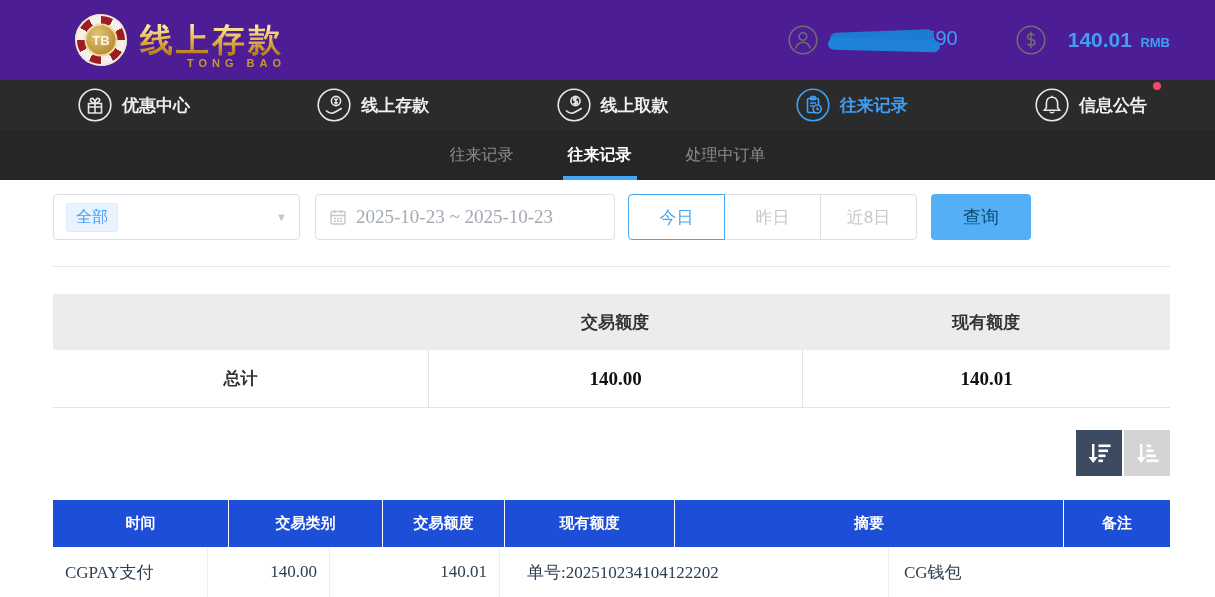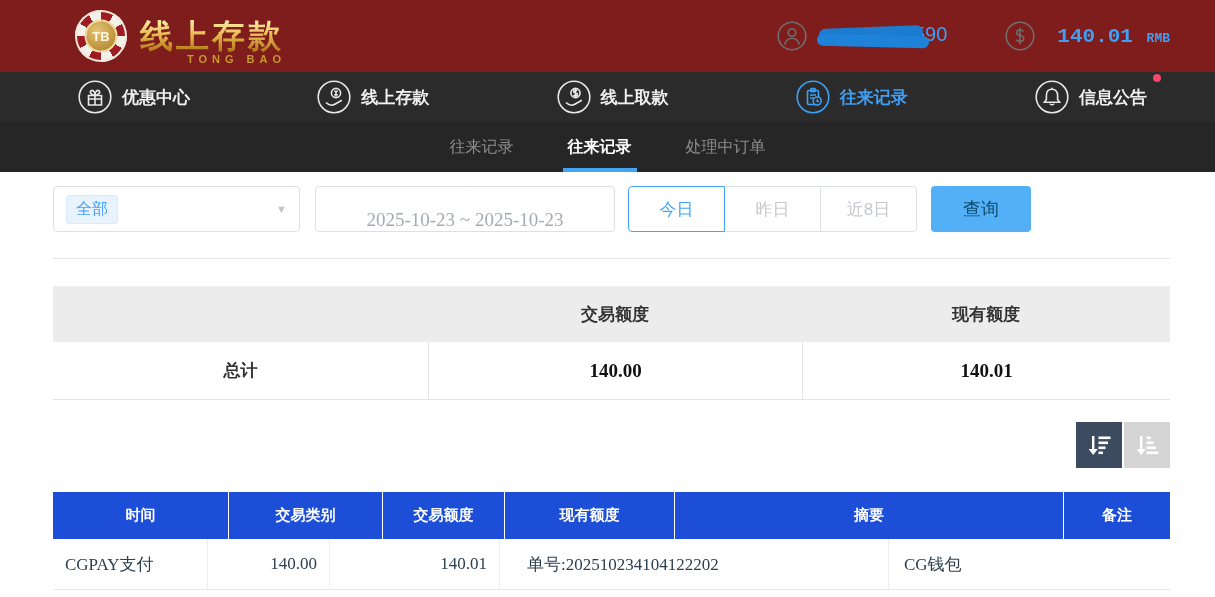--- a/index.html
+++ b/index.html
@@ -1,20 +1,20 @@
 <!DOCTYPE html>
 <html><head>
 <meta charset="utf-8">
 <style>
   * { margin:0; padding:0; box-sizing:border-box; }
   html,body { width:1215px; height:597px; background:#fff; overflow:hidden;
               font-family:"Liberation Sans", sans-serif; }
 
   
-  .topbar { height:72px; background:#7f1d1d; display:flex; align-items:center;
+  .topbar { height:80px; background:#4c1d95; display:flex; align-items:center;
             padding:0 45px 0 75px; }
   .logo { display:flex; align-items:center; gap:13px; }
   .chip { width:52px; height:52px; border-radius:50%; position:relative; flex:none;
           background:conic-gradient(#9e1b24 0 30deg,#f4f0ea 30deg 60deg,#9e1b24 60deg 90deg,
             #f4f0ea 90deg 120deg,#9e1b24 120deg 150deg,#f4f0ea 150deg 180deg,
             #9e1b24 180deg 210deg,#f4f0ea 210deg 240deg,#9e1b24 240deg 270deg,
             #f4f0ea 270deg 300deg,#9e1b24 300deg 330deg,#f4f0ea 330deg 360deg);
           box-shadow:0 0 0 2px #efe8da inset; }
   .chip-core { position:absolute; left:50%; top:50%; transform:translate(-50%,-50%);
                width:33px; height:33px; border-radius:50%;
@@ -31,21 +31,21 @@
              letter-spacing:5px; color:#c9972f; }
 
   .top-right { margin-left:auto; display:flex; align-items:center; }
   .uwrap { position:relative; width:128px; height:32px; margin-left:12px; }
   .uname { position:absolute; right:0; top:3px; color:#3f9ff5; font-size:20px; }
   .scrib  { position:absolute; left:0; top:7px; width:104px; height:13px; background:#1b7cd0;
             border-radius:8px; transform:rotate(-2.2deg); }
   .scrib2 { position:absolute; left:-2px; top:15px; width:112px; height:12px; background:#1e83d8;
             border-radius:8px; transform:rotate(1.4deg); }
   .coin-ic { margin-left:58px; }
-  .balance { color:#3f9ff5; margin-left:22px; white-space:nowrap;font-family:Liberation Mono, monospace; }
+  .balance { color:#3f9ff5; margin-left:22px; white-space:nowrap; }
   .bal-amt { font-size:21px; font-weight:600; }
   .bal-cur { font-size:13px; font-weight:700; margin-left:4px; }
 
   
   .mainnav { height:50px; background:#2b2b2b; display:flex; align-items:center;
              justify-content:space-between; padding:0 68px 0 78px; }
   .nav-item { display:flex; align-items:center; gap:10px; color:#f0f0f0;
               font-size:17px; font-weight:600; cursor:pointer; position:relative; }
   .nav-item svg { stroke:#e8e8e8; }
   .nav-item.active { color:#3f9ff5; }
@@ -62,22 +62,22 @@
                        height:4px; background:#42a6f5; }
 
   
   .filters { display:flex; align-items:center; margin:14px 0 0 53px; }
   .select-box { width:247px; height:46px; border:1px solid #dcdfe6; border-radius:4px;
                 display:flex; align-items:center; padding:0 12px; background:#fff; cursor:pointer; }
   .sel-tag { background:#e8f3fd; border:1px solid #d9ecff; color:#409eff; font-size:16px;
              padding:3px 9px; border-radius:3px; }
   .caret { margin-left:auto; color:#c0c4cc; font-size:11px; }
   .date-box { width:300px; height:46px; border:1px solid #dcdfe6; border-radius:4px;
-              margin-left:15px; display:flex; align-items:center; padding:0 13px; gap:21px;
-              cursor:pointer;flex-direction:column; }
+              margin-left:15px; display:flex; align-items:center; padding:0 13px; gap:9px;
+              cursor:pointer; }
   .date-text { color:#a4aab1; font-size:19px; font-family:"Liberation Serif", serif;
                white-space:nowrap; }
   .quick { display:flex; margin-left:13px; }
   .qbtn { width:97px; height:46px; background:#fff; border:1px solid #dcdfe6;
           display:flex; align-items:center; justify-content:center; font-size:17px;
           color:#c6c8cc; margin-left:-1px; cursor:pointer; position:relative; }
   .qbtn:first-child { border-radius:4px 0 0 4px; margin-left:0; }
   .qbtn:last-child { border-radius:0 4px 4px 0; }
   .qbtn.active { border-color:#42a6f5; color:#42a6f5; z-index:2; }
   .search-btn { width:100px; height:46px; margin-left:14px; background:#54b0f6; color:#0c4a6e;

